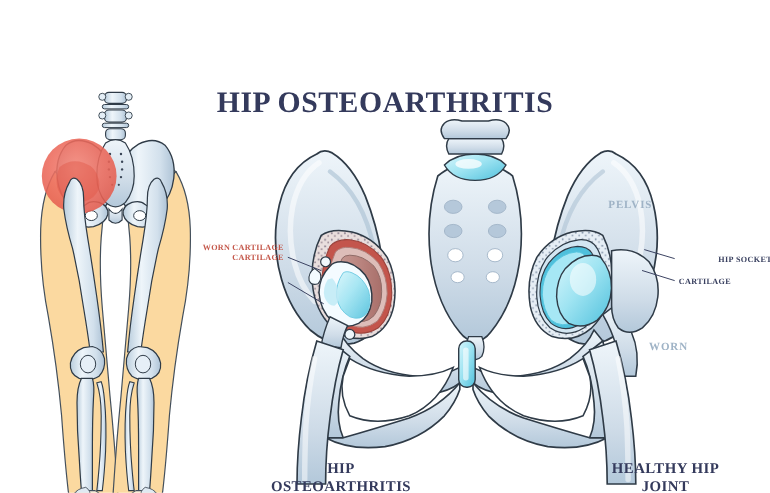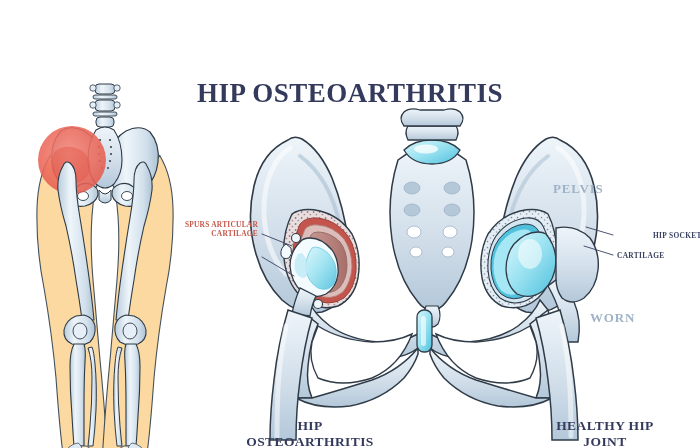--- a/index.html
+++ b/index.html
@@ -62,21 +62,21 @@
     color:#3a4160;
     white-space:nowrap;
   }
   #lbl-socket{left:617px;top:183px;padding-left:36px;}
   #lbl-cart{left:617px;top:203px;}
 
   .lbl-bone{
     position:absolute;
     font-family:"Liberation Serif", serif;
     font-weight:bold;
-    font-size:13px;
+    font-size:10px;
     letter-spacing:0.8px;
     color:#9fb3c6;
     white-space:nowrap;
   }
   #lbl-pelvis{left:553px;top:133px;}
   #lbl-femur{left:590px;top:262px;}
 </style>
 </head>
 <body>
 
@@ -355,21 +355,21 @@
     <g stroke="#3a4160" stroke-width="0.9" fill="none" stroke-linecap="round">
       <path d="M262 186 L292 198"></path>
       <path d="M262 209 L294 228"></path>
       <path d="M613 187 L586 179"></path>
       <path d="M613 207 L584 198"></path>
     </g>
   </svg>
 
   <div class="title">HIP OSTEOARTHRITIS</div>
 
-  <div class="lbl-red" id="lbl-worn">SPURS ARTICULAR
+  <div class="lbl-red" id="lbl-worn">WORN CARTILAGE
 CARTILAGE</div>
 
   <div class="lbl-navy" id="lbl-socket">HIP SOCKET</div>
   <div class="lbl-navy" id="lbl-cart">CARTILAGE</div>
 
   <div class="lbl-bone" id="lbl-pelvis">PELVIS</div>
   <div class="lbl-bone" id="lbl-femur">WORN</div>
 
   <div class="caption" id="caption-left">HIP
 OSTEOARTHRITIS</div>

